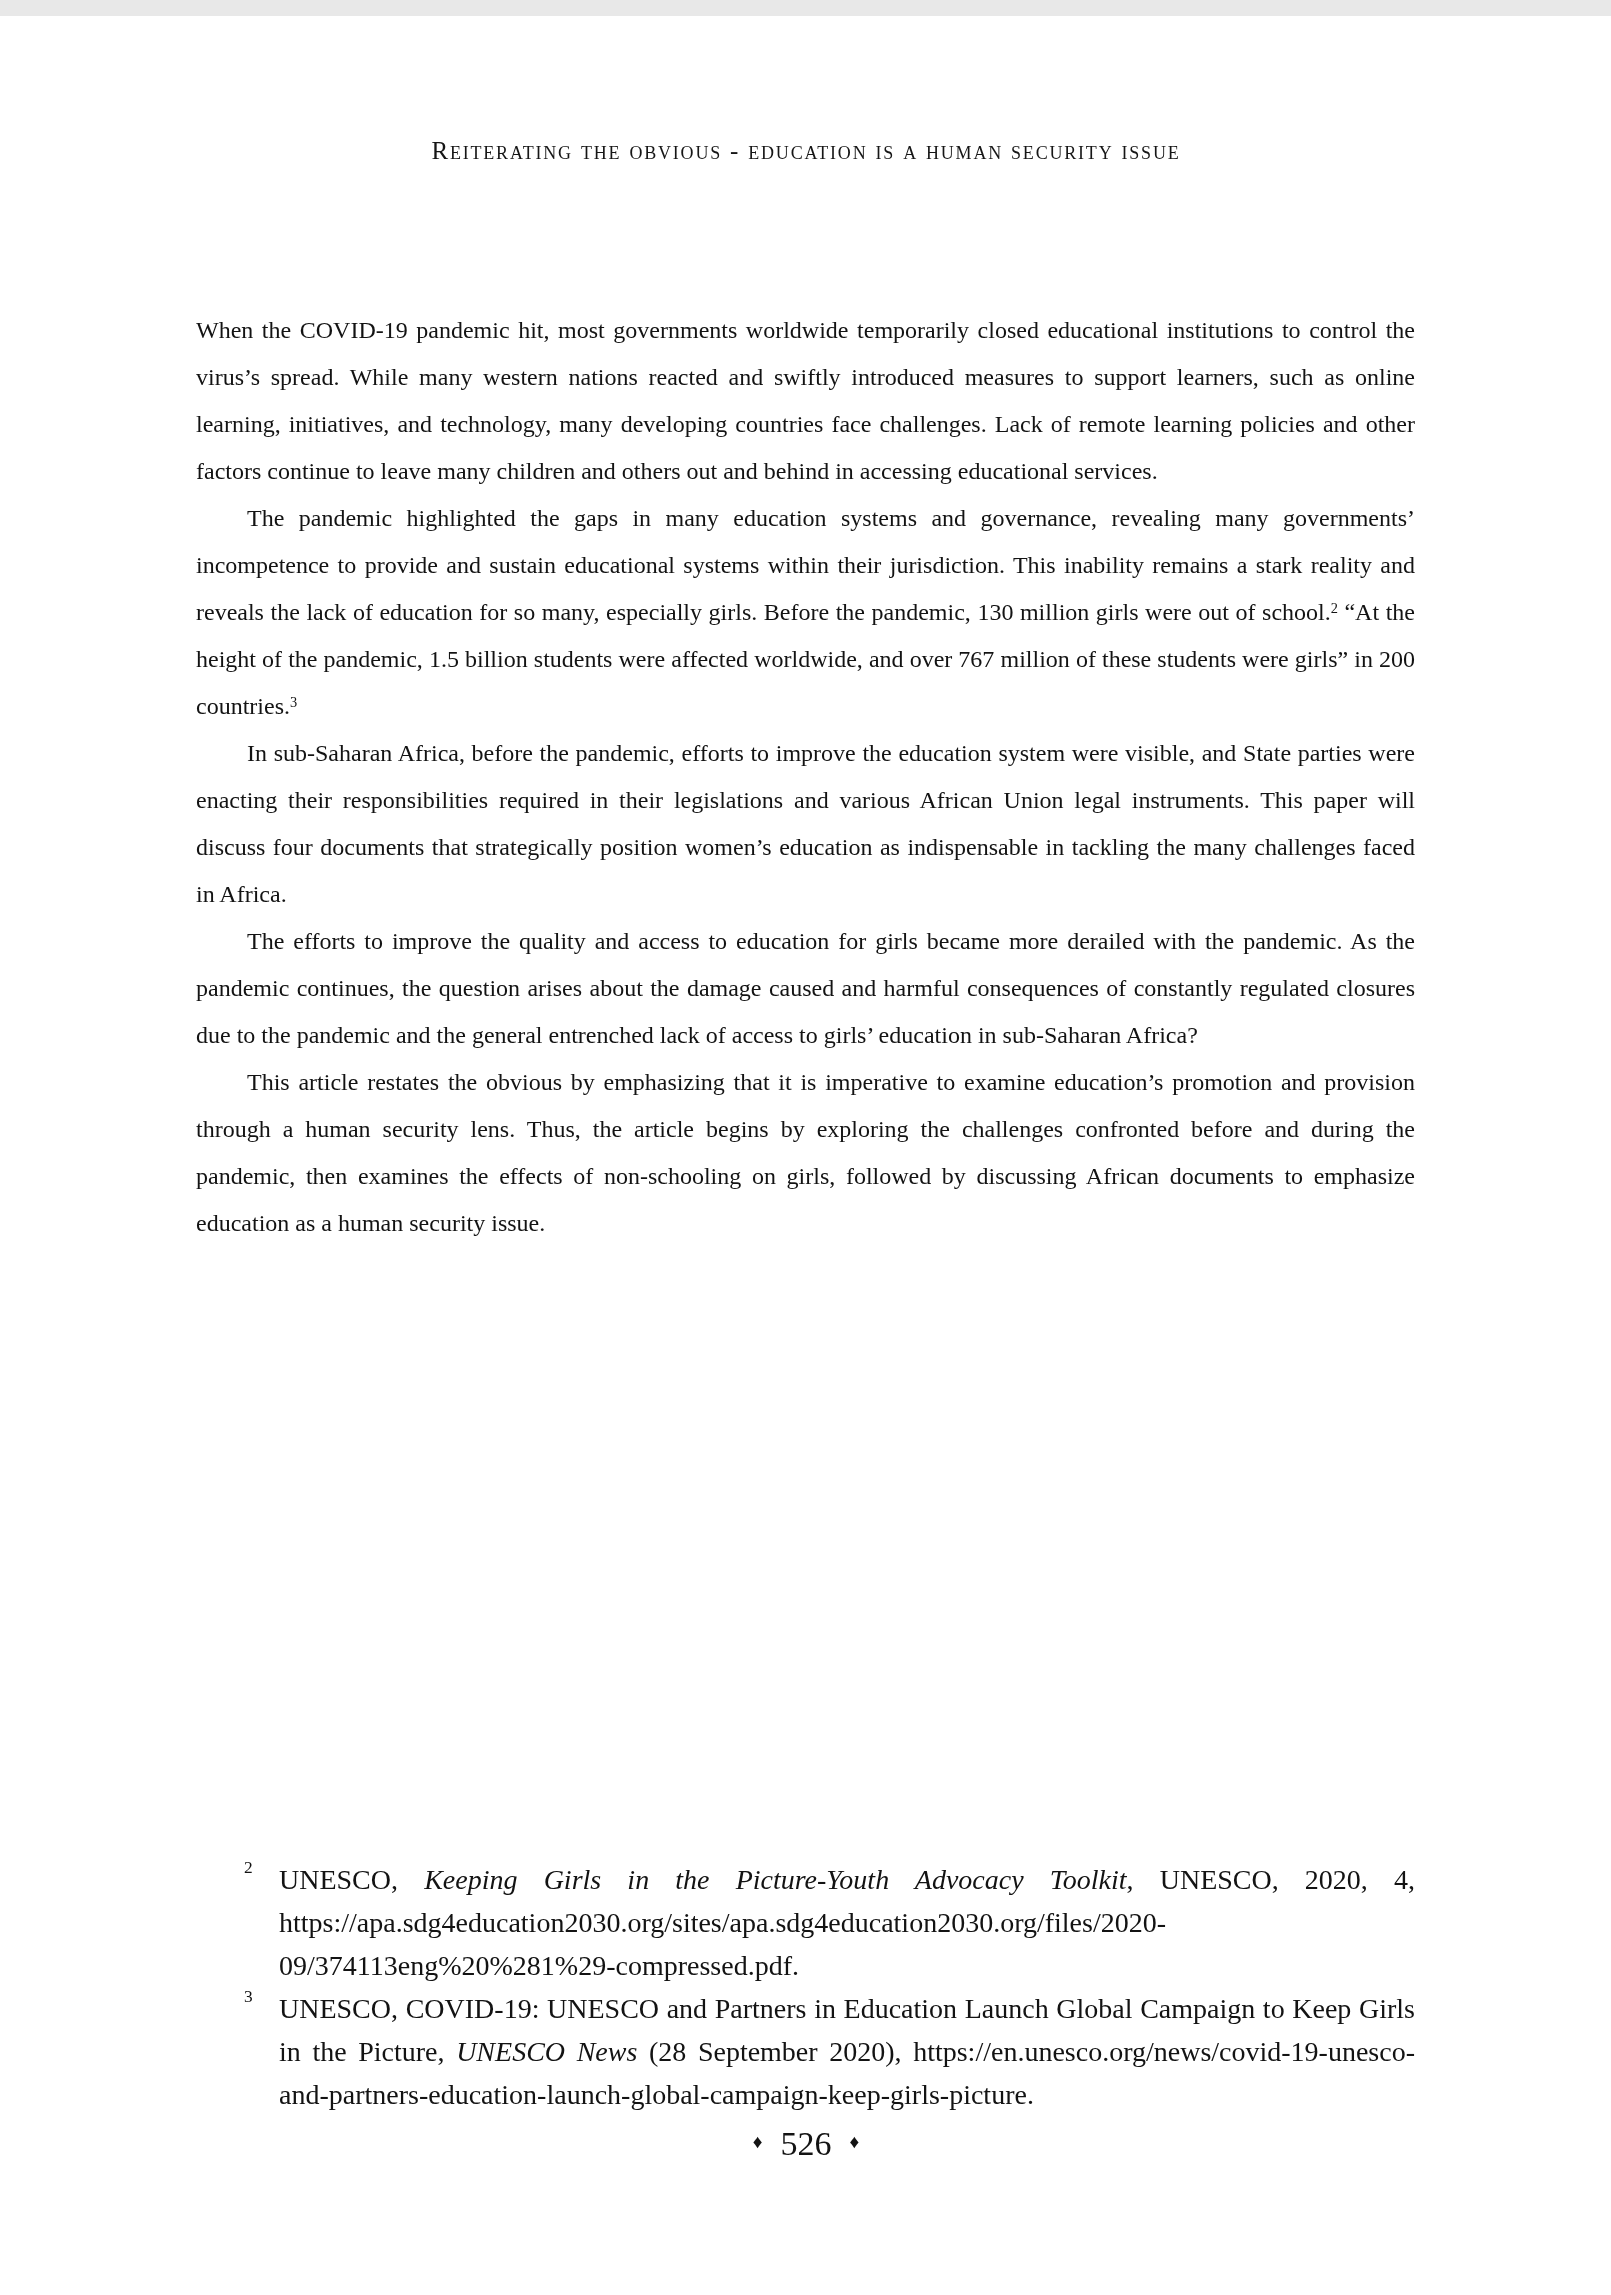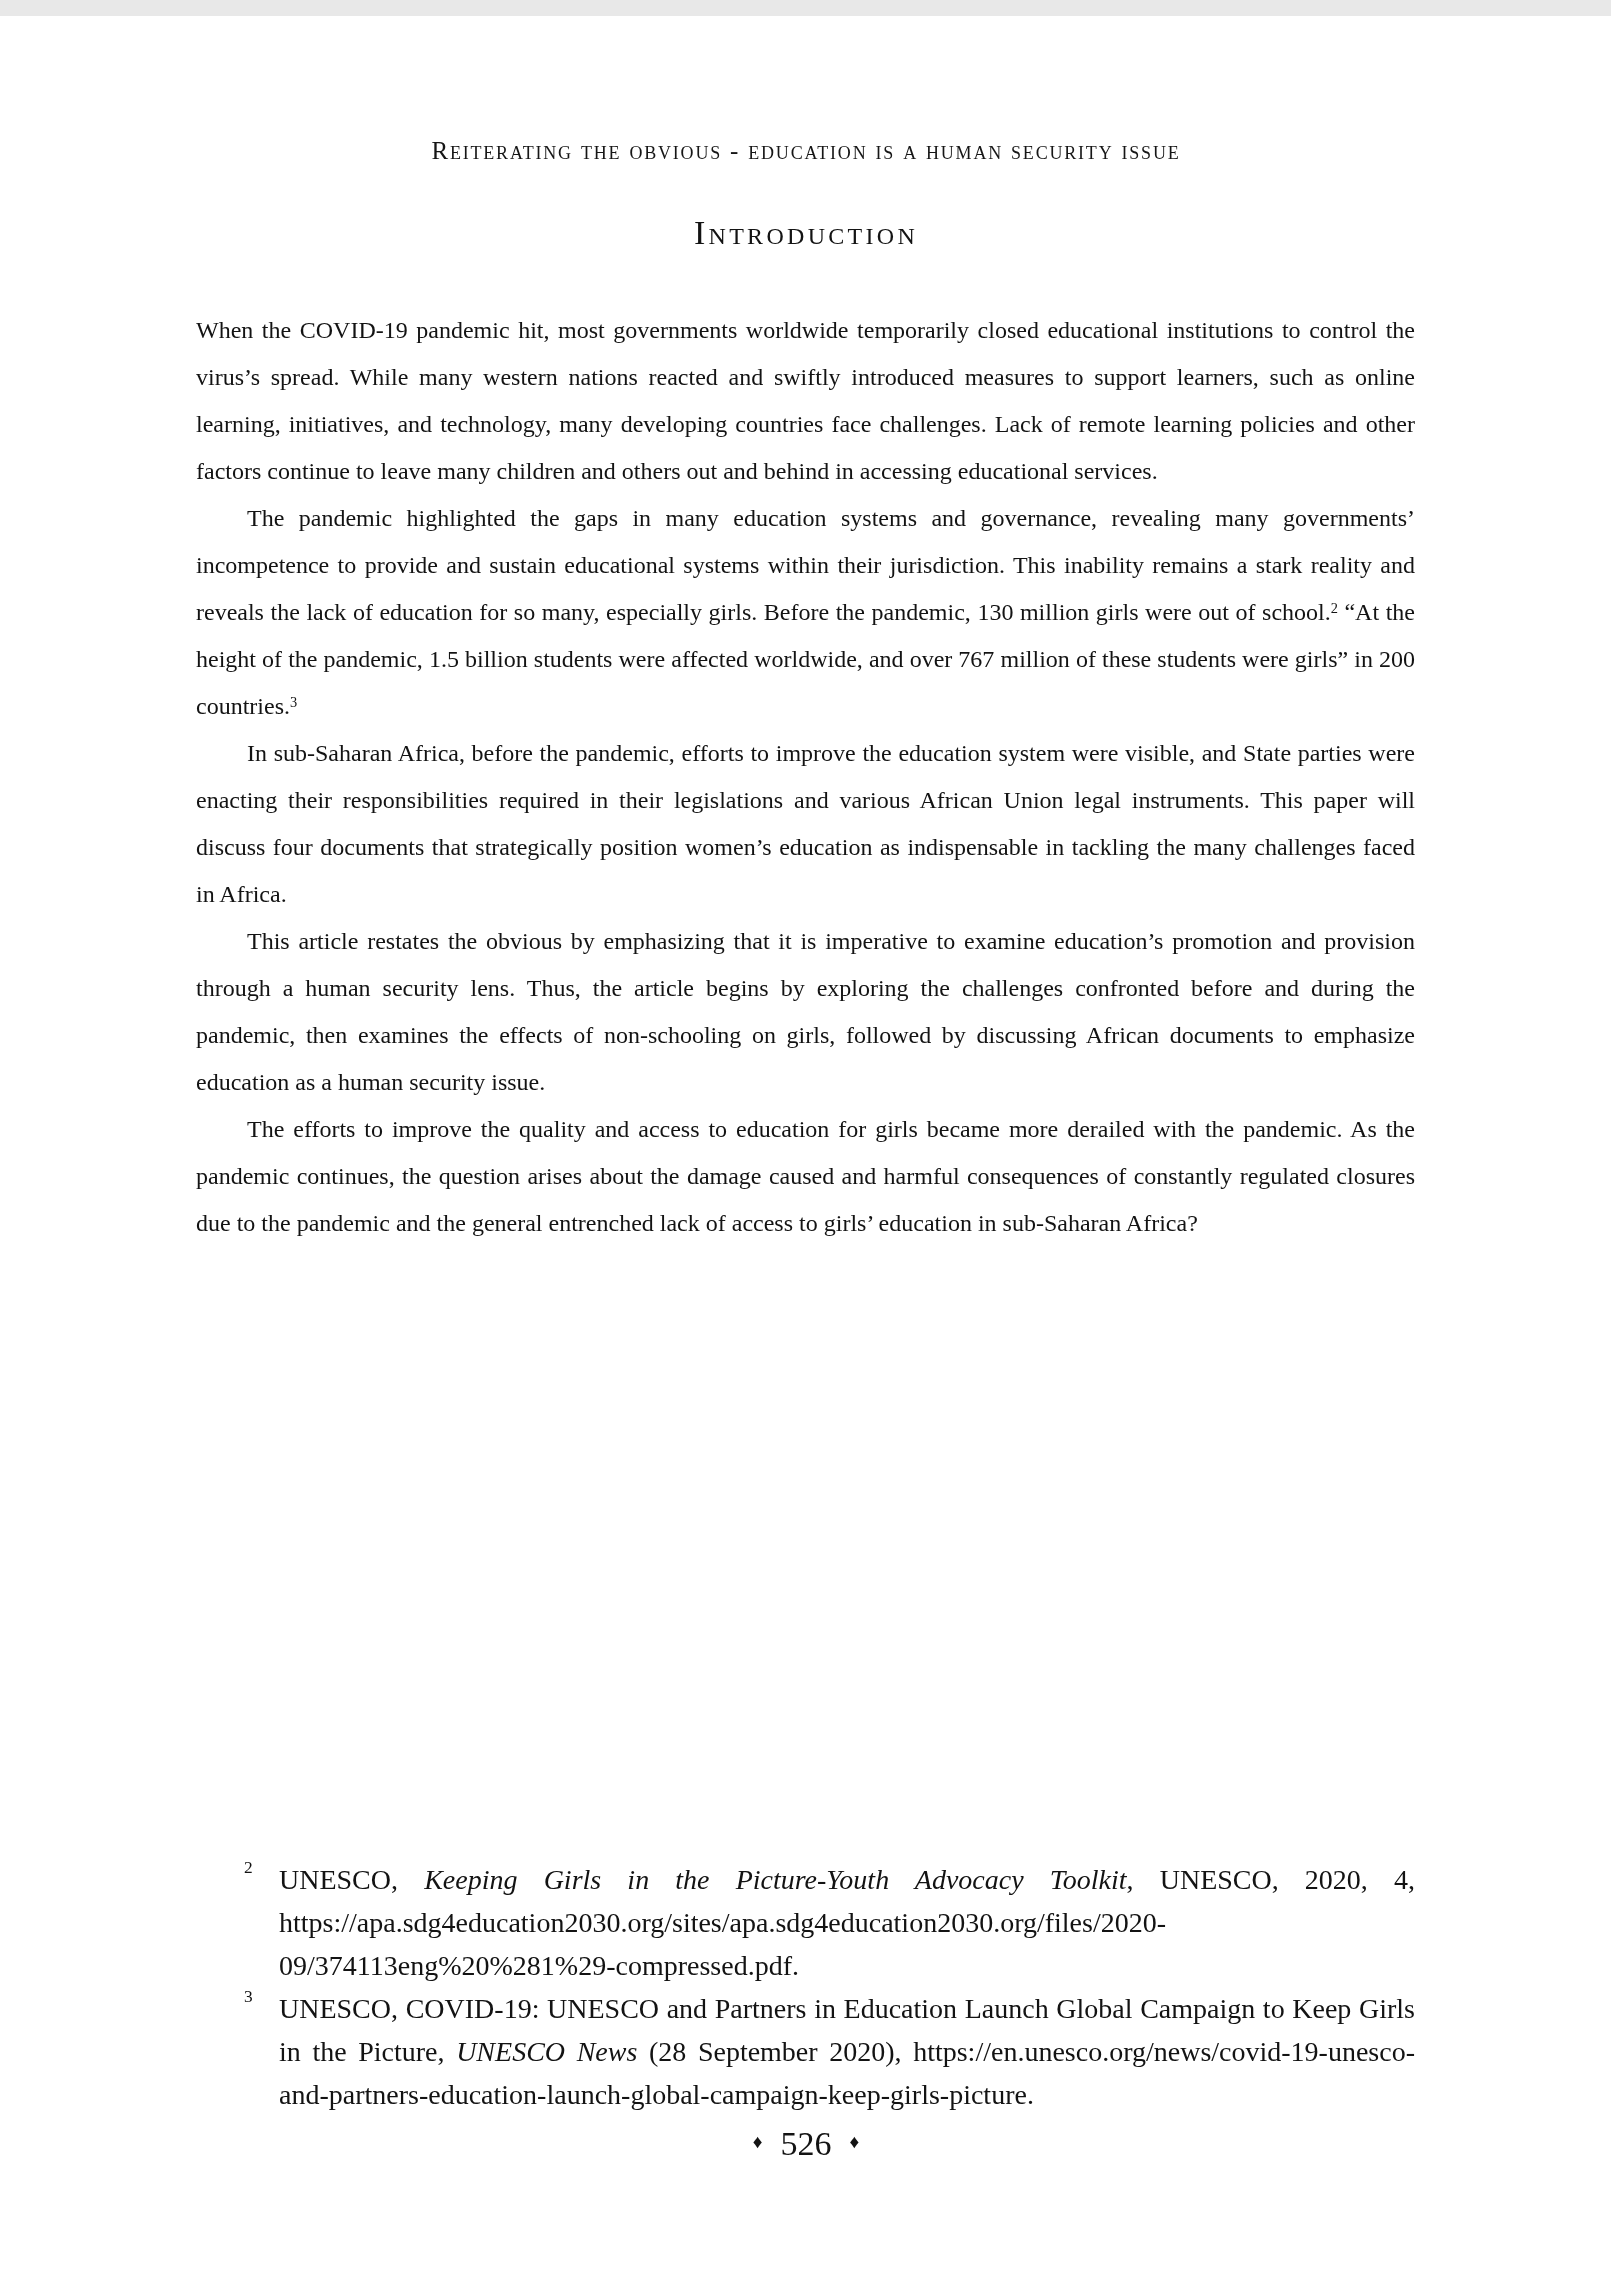--- a/index.html
+++ b/index.html
@@ -110,33 +110,32 @@
     top: -1.7px;
   }
 </style>
 </head>
 <body>
 
 <div class="page">
 
   <div class="running-head">Reiterating the obvious - education is a human security issue</div>
 
-  <div class="section-title">Introduction</div>
 
   <div class="body-text">
 
     <p class="first">When the COVID-19 pandemic hit, most governments worldwide temporarily closed educational institutions to control the virus’s spread. While many western nations reacted and swiftly introduced measures to support learners, such as online learning, initiatives, and technology, many developing countries face challenges. Lack of remote learning policies and other factors continue to leave many children and others out and behind in accessing educational services.</p>
 
     <p><span>The pandemic highlighted the gaps in many education systems and governance, revealing many governments’ incompetence to provide and sustain educational systems within their jurisdiction. This inability remains a stark reality and reveals the lack of education for so many, especially girls. Before the pandemic, 130 million girls were out of school.</span><sup class="fn-ref">2</sup><span> “At the height of the pandemic, 1.5 billion students were affected worldwide, and over 767 million of these students were girls” in 200 countries.</span><sup class="fn-ref">3</sup></p>
 
     <p>In sub-Saharan Africa, before the pandemic, efforts to improve the education system were visible, and State parties were enacting their responsibilities required in their legislations and various African Union legal instruments. This paper will discuss four documents that strategically position women’s education as indispensable in tackling the many challenges faced in Africa.</p>
 
+    <p>The efforts to improve the quality and access to education for girls became more derailed with the pandemic. As the pandemic continues, the question arises about the damage caused and harmful consequences of constantly regulated closures due to the pandemic and the general entrenched lack of access to girls’ education in sub-Saharan Africa?</p>
+
     <p>This article restates the obvious by emphasizing that it is imperative to examine education’s promotion and provision through a human security lens. Thus, the article begins by exploring the challenges confronted before and during the pandemic, then examines the effects of non-schooling on girls, followed by discussing African documents to emphasize education as a human security issue.</p>
-
-    <p>The efforts to improve the quality and access to education for girls became more derailed with the pandemic. As the pandemic continues, the question arises about the damage caused and harmful consequences of constantly regulated closures due to the pandemic and the general entrenched lack of access to girls’ education in sub-Saharan Africa?</p>
   </div>
 
   <div class="footnotes">
 
     <div class="footnote">
       <sup class="fn-marker">2</sup><span>UNESCO, </span><span class="fn-italic">Keeping Girls in the Picture-Youth Advocacy Toolkit</span><span>, UNESCO, 2020, 4, https://apa.sdg4education2030.org/sites/apa.sdg4education2030.org/files/2020-09/374113eng%20%281%29-compressed.pdf.</span>
     </div>
 
     <div class="footnote">
       <sup class="fn-marker">3</sup><span>UNESCO, COVID-19: UNESCO and Partners in Education Launch Global Campaign to Keep Girls in the Picture, </span><span class="fn-italic">UNESCO News</span><span> (28 September 2020), https://en.unesco.org/news/covid-19-unesco-and-partners-education-launch-global-campaign-keep-girls-picture.</span>

